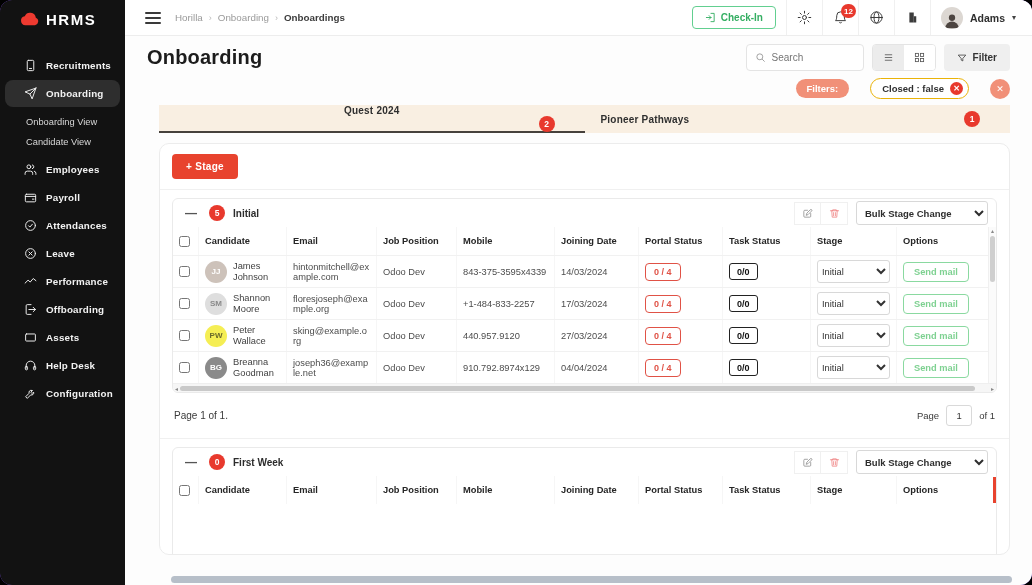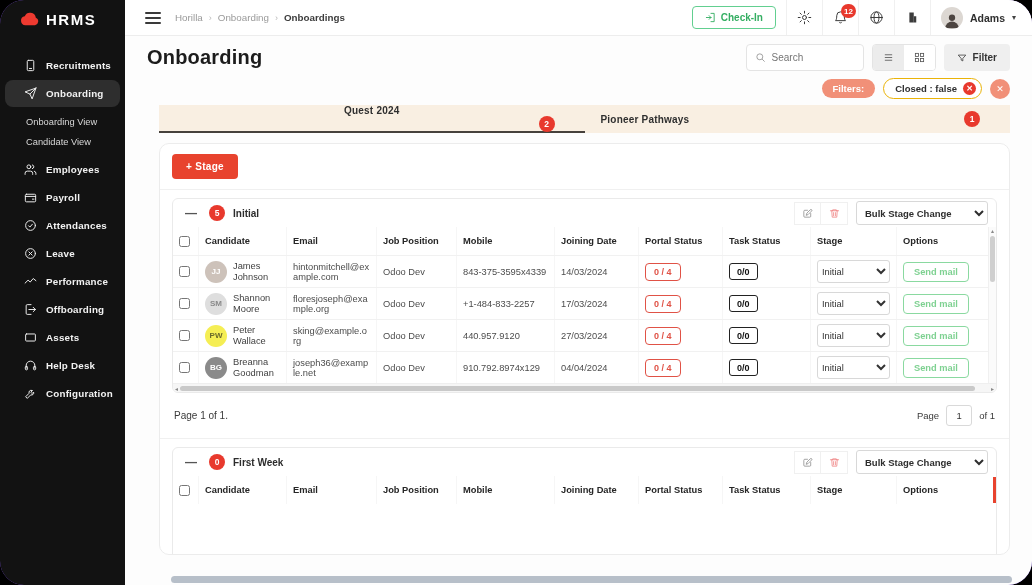--- a/index.html
+++ b/index.html
@@ -1,17 +1,17 @@
 <!DOCTYPE html>
 <html><head>
 <meta charset="utf-8">
 <style>
   * { margin:0; padding:0; box-sizing:border-box; }
   body { background:#000; font-family:"Liberation Sans", sans-serif; width:1032px; height:585px; overflow:hidden; }
-  .window { width:1032px; height:585px; border-radius:24px; overflow:hidden; background:#8b5cf6; display:flex; position:relative; }
+  .window { width:1032px; height:585px; border-radius:12px; overflow:hidden; background:#8b5cf6; display:flex; position:relative; }
 
   
   .sidebar { width:125px; background:#121212; color:#fff; flex-shrink:0; display:flex; flex-direction:column; }
   .logo { height:38px; display:flex; align-items:center; gap:6px; padding-left:20px; }
   .logo svg { width:20px; height:14px; }
   .logo-text { font-size:15px; font-weight:700; letter-spacing:1.5px; color:#fff; }
   .nav { padding:14px 0 0 0; }
   .nav-item { display:flex; align-items:center; gap:9px; height:27px; padding-left:19px; margin:0 5px 1px 5px; border-radius:8px; cursor:pointer; }
   .nav-item svg { width:13px; height:13px; stroke:#f0f0f0; fill:none; stroke-width:1.8; stroke-linecap:round; stroke-linejoin:round; flex-shrink:0; }
   .nav-item span.lbl { font-size:9.8px; font-weight:600; color:#f2f2f2; letter-spacing:.2px; white-space:nowrap; }
@@ -49,21 +49,21 @@
   .search-box { display:flex; align-items:center; gap:6px; border:1px solid #e4e4e4; background:#fff; border-radius:4px; height:27px; width:118px; padding:0 8px; }
   .search-box svg { width:11px; height:11px; stroke:#9a9a9a; fill:none; stroke-width:2; }
   .search-box input { border:none; outline:none; width:80px; font-size:10px; color:#444; font-family:Liberation Sans, sans-serif; background:transparent; }
   .view-toggle { display:flex; border:1px solid #e4e4e4; border-radius:4px; overflow:hidden; height:27px; background:#fff; }
   .vt-btn { width:31px; display:flex; align-items:center; justify-content:center; cursor:pointer; background:#fff; border:none; }
   .vt-btn.selected { background:#ececec; }
   .vt-btn svg { width:11px; height:11px; stroke:#555; fill:none; stroke-width:1.8; }
   .filter-btn { display:flex; align-items:center; gap:6px; background:#efefef; border:none; border-radius:4px; height:27px; padding:0 13px; font-size:10px; font-weight:600; color:#333; cursor:pointer; }
   .filter-btn svg { width:10px; height:10px; stroke:#333; fill:none; stroke-width:1.8; }
 
-  .filters-row { display:flex; justify-content:flex-end; align-items:center; gap:8px; margin-top:7px; }
+  .filters-row { display:flex; justify-content:flex-end; align-items:center; gap:21px; margin-top:7px; }
   .pill-filters { background:#f19078; color:#fff; font-size:9.5px; font-weight:700; border-radius:11px; padding:4px 11px; }
   .pill-chip { display:flex; align-items:center; gap:6px; background:#fff; border:1px solid #eab308; border-radius:11px; padding:3px 5px 3px 11px; font-size:9.5px; font-weight:700; color:#2f2f2f; cursor:pointer; }
   .chip-x { width:13px; height:13px; border-radius:50%; background:#e8392d; color:#fff; font-size:8px; display:flex; align-items:center; justify-content:center; }
   .pill-clear { width:20px; height:20px; border-radius:50%; background:#f19078; border:none; color:#fff; font-size:9px; cursor:pointer; display:flex; align-items:center; justify-content:center; }
   .legend-row { display:flex; justify-content:flex-end; align-items:center; gap:14px; margin-top:5px; }
   .legend-item { display:flex; align-items:center; gap:5px; font-size:9px; color:#555; }
   .dot { width:6px; height:6px; border-radius:50%; }
 
   
   .tabbar { display:flex; margin:6px 0 0 12px; background:#f9efe2; height:28px; }

